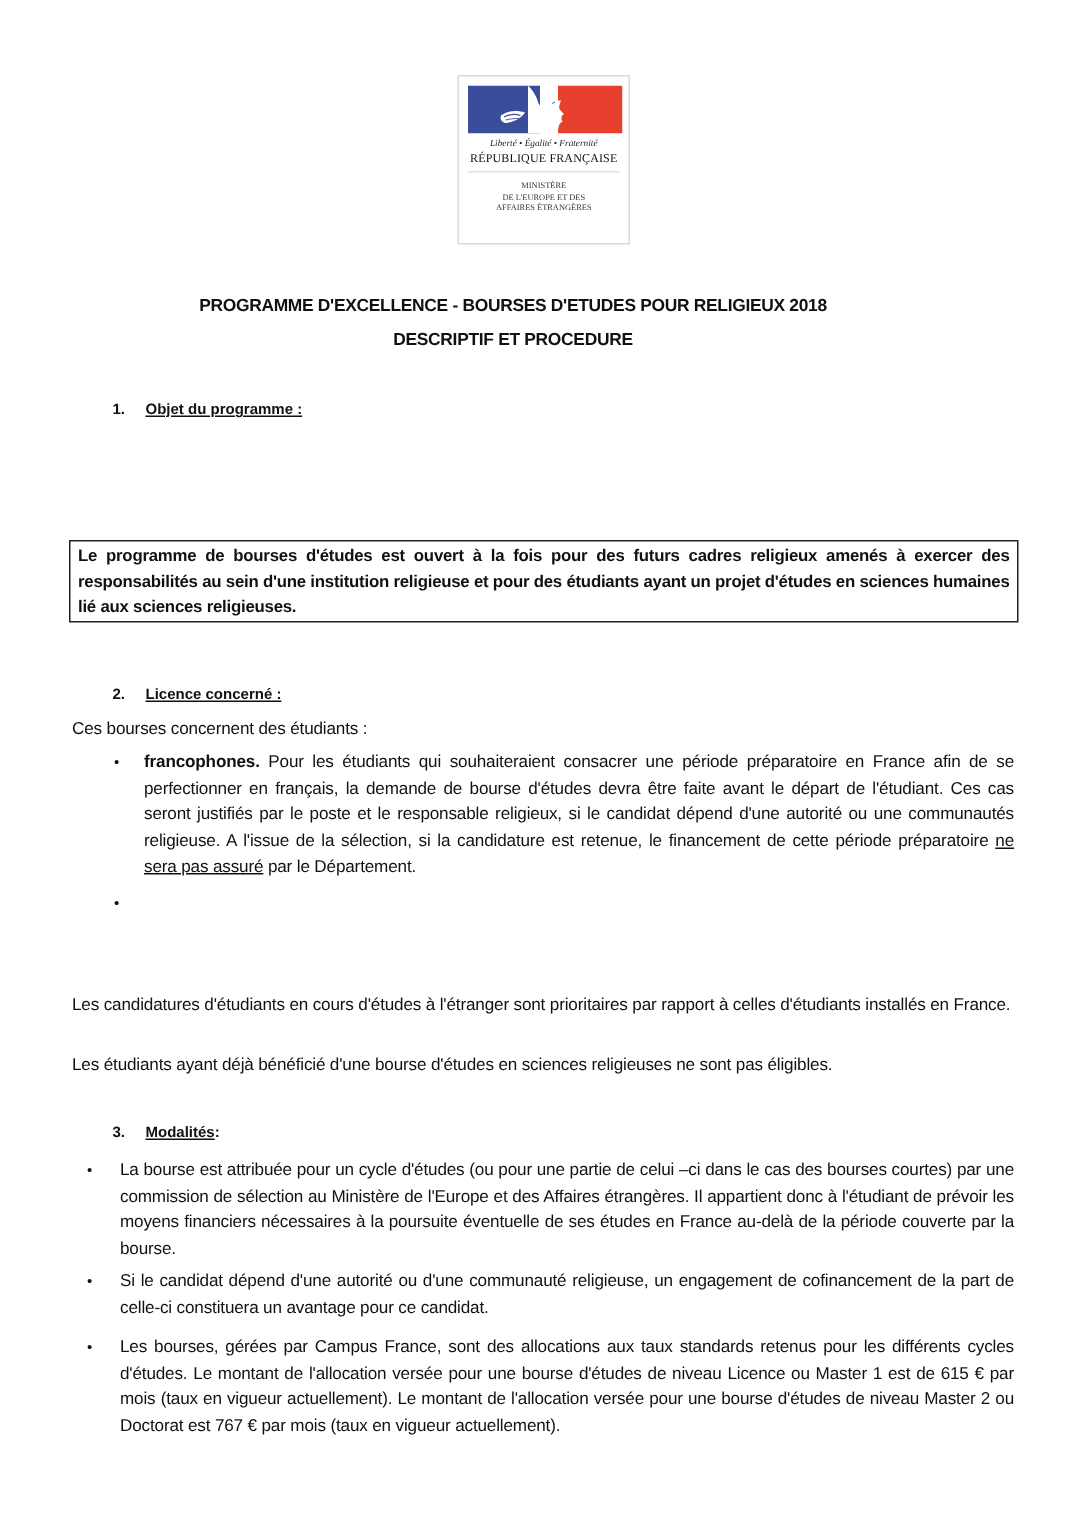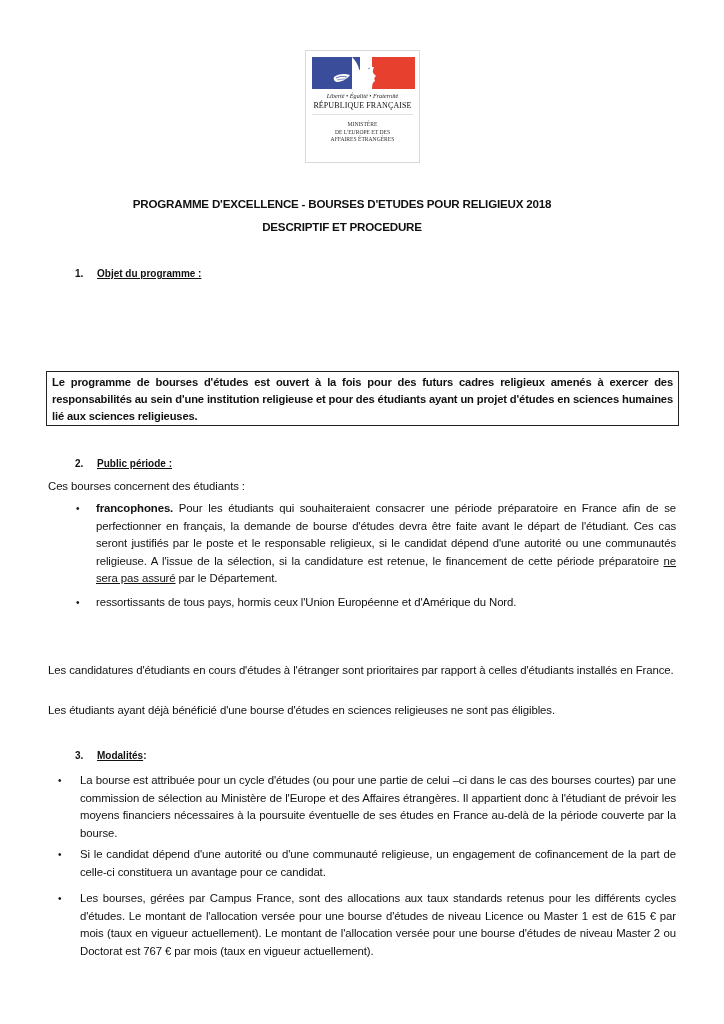--- a/index.html
+++ b/index.html
@@ -112,21 +112,21 @@
       width: 624px;
       text-align: justify;
       font-size: 11.4px;
       line-height: 17.5px;
       letter-spacing: -0.1px;
     }
 
     .boxed {
       position: absolute;
       left: 46px;
-      top: 371px;
+      top: 360px;
       width: 633px;
       height: 55px;
       border: 1.5px solid #222;
       box-sizing: border-box;
       padding: 2px 5px 0 5px;
       font-weight: bold;
       font-size: 11.2px;
       line-height: 17px;
       text-align: justify;
       letter-spacing: -0.15px;
@@ -186,32 +186,31 @@
 
   <div class="title title-1">PROGRAMME D'EXCELLENCE - BOURSES D'ETUDES POUR RELIGIEUX 2018</div>
   <div class="title title-2">DESCRIPTIF ET PROCEDURE</div>
 
   <div class="section-heading" style="top:266px;">
     <span class="num">1.</span><span class="label">Objet du programme :</span>
   </div>
   <div class="boxed">Le programme de bourses d'études est ouvert à la fois pour des futurs cadres religieux amenés à exercer des responsabilités au sein d'une institution religieuse et pour des étudiants ayant un projet d'études en sciences humaines lié aux sciences religieuses.</div>
 
   <div class="section-heading" style="top:456px;">
-    <span class="num">2.</span><span class="label">Public période :</span>
+    <span class="num">2.</span><span class="label">Licence concerné :</span>
   </div>
   <div class="para" style="top:478px; left:48px;">Ces bourses concernent des étudiants :</div>
 
   <div class="bullet-item" style="top:500px;">
     <span class="bullet">•</span>
     <span class="b">francophones.</span><span> Pour les étudiants qui souhaiteraient consacrer une période préparatoire en France afin de se perfectionner en français, la demande de bourse d'études devra être faite avant le départ de l'étudiant. Ces cas seront justifiés par le poste et le responsable religieux, si le candidat dépend d'une autorité ou une communautés religieuse. A l'issue de la sélection, si la candidature est retenue, le financement de cette période préparatoire </span><span class="u">ne sera pas assuré</span><span> par le Département.</span>
   </div>
 
   <div class="bullet-item" style="top:594px;">
     <span class="bullet">•</span>
-    <span>ressortissants de tous pays, hormis ceux l'Union Européenne et d'Amérique du Nord.</span>
   </div>
 
   <div class="para" style="top:662px; left:48px; width:627px;">Les candidatures d'étudiants en cours d'études à l'étranger sont prioritaires par rapport à celles d'étudiants installés en France.</div>
   <div class="para" style="top:702px; left:48px;">Les étudiants ayant déjà bénéficié d'une bourse d'études en sciences religieuses ne sont pas éligibles.</div>
 
   <div class="section-heading" style="top:748px;">
     <span class="num">3.</span><span class="label">Modalités</span><span>:</span>
   </div>
 
   <div class="bullet-item mod" style="top:772px;">

